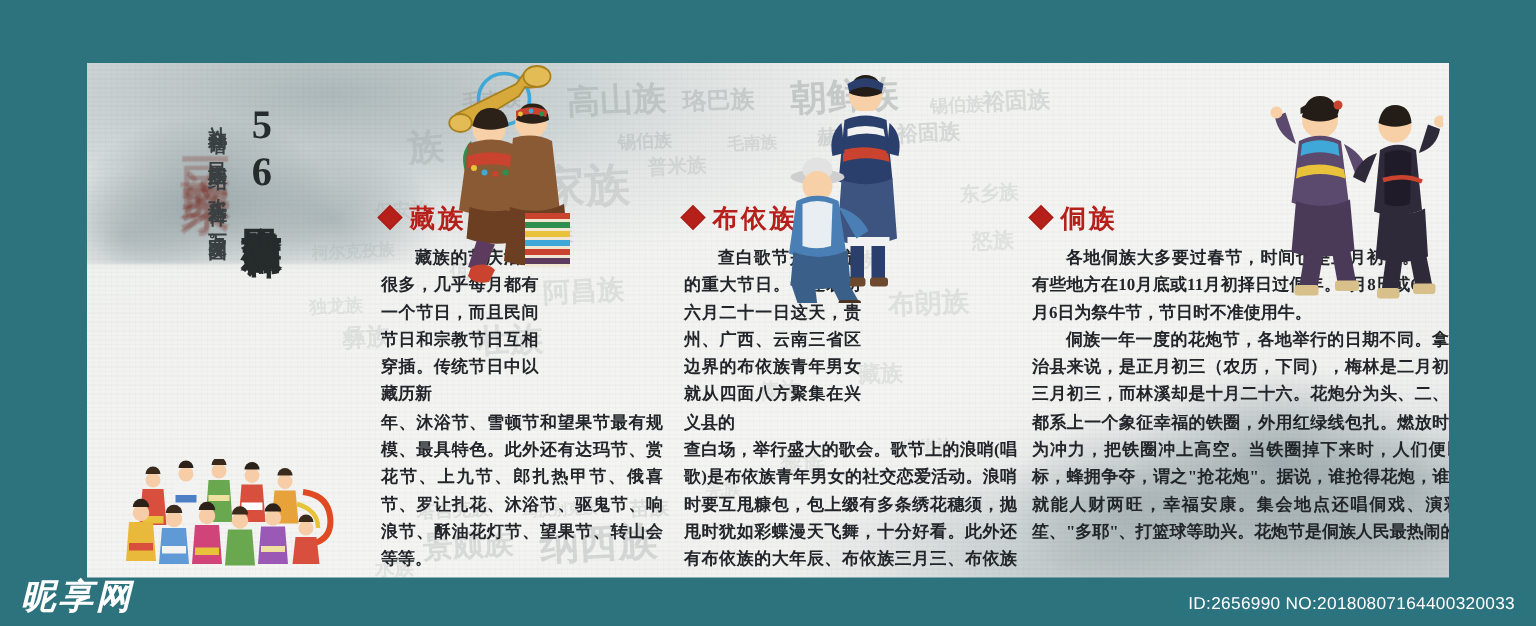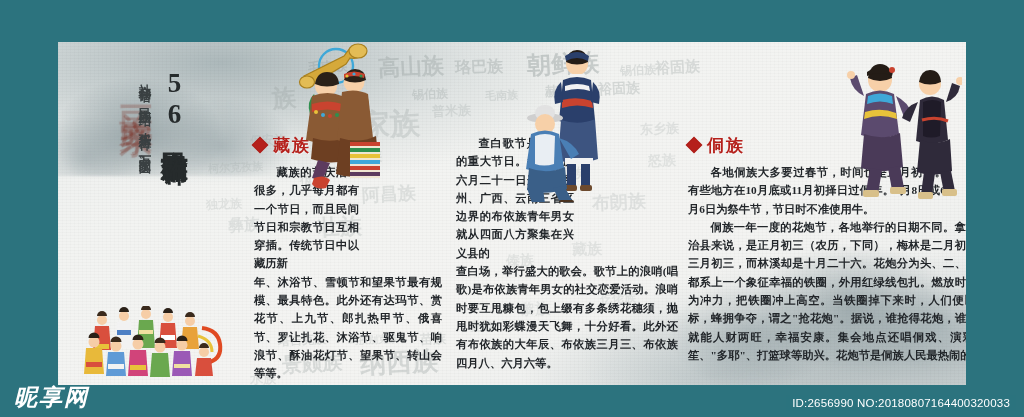--- a/index.html
+++ b/index.html
@@ -344,20 +344,24 @@
           <rect x="62" y="106" width="30" height="4" fill="#2f8f4e"></rect>
           <rect x="62" y="112" width="30" height="4" fill="#e8c23a"></rect>
           <rect x="62" y="118" width="30" height="4" fill="#3fa8d8"></rect>
           <rect x="62" y="124" width="30" height="4" fill="#c9432f"></rect>
           <rect x="62" y="130" width="30" height="4" fill="#5d3b5e"></rect>
         </g>
       </svg>
     </div>
 
     <div class="col" id="col-buyi">
+      <div class="col-head">
+        <span class="diamond"></span>
+        <span class="col-title">布依族</span>
+      </div>
       <div class="body-text narrow">查白歌节是布依族的重大节日。每逢农历六月二十一日这天，贵州、广西、云南三省区边界的布依族青年男女就从四面八方聚集在兴义县的</div>
       <div class="body-text wide cont">查白场，举行盛大的歌会。歌节上的浪哨(唱歌)是布依族青年男女的社交恋爱活动。浪哨时要互甩糠包，包上缀有多条绣花穗须，抛甩时犹如彩蝶漫天飞舞，十分好看。此外还有布依族的大年辰、布依族三月三、布依族四月八、六月六等。</div>
     </div>
 
     <div class="illus" style="left:455px; top:0px; width:112px; height:160px;">
       <svg width="112" height="160" viewBox="0 0 112 160">
 
         <g>
           <circle cx="64" cy="22" r="11" fill="#f7d0a8"></circle>
           <path d="M53 20 q2 -12 11 -12 q10 0 11 12 q-11 5 -22 0z" fill="#241c16"></path>

